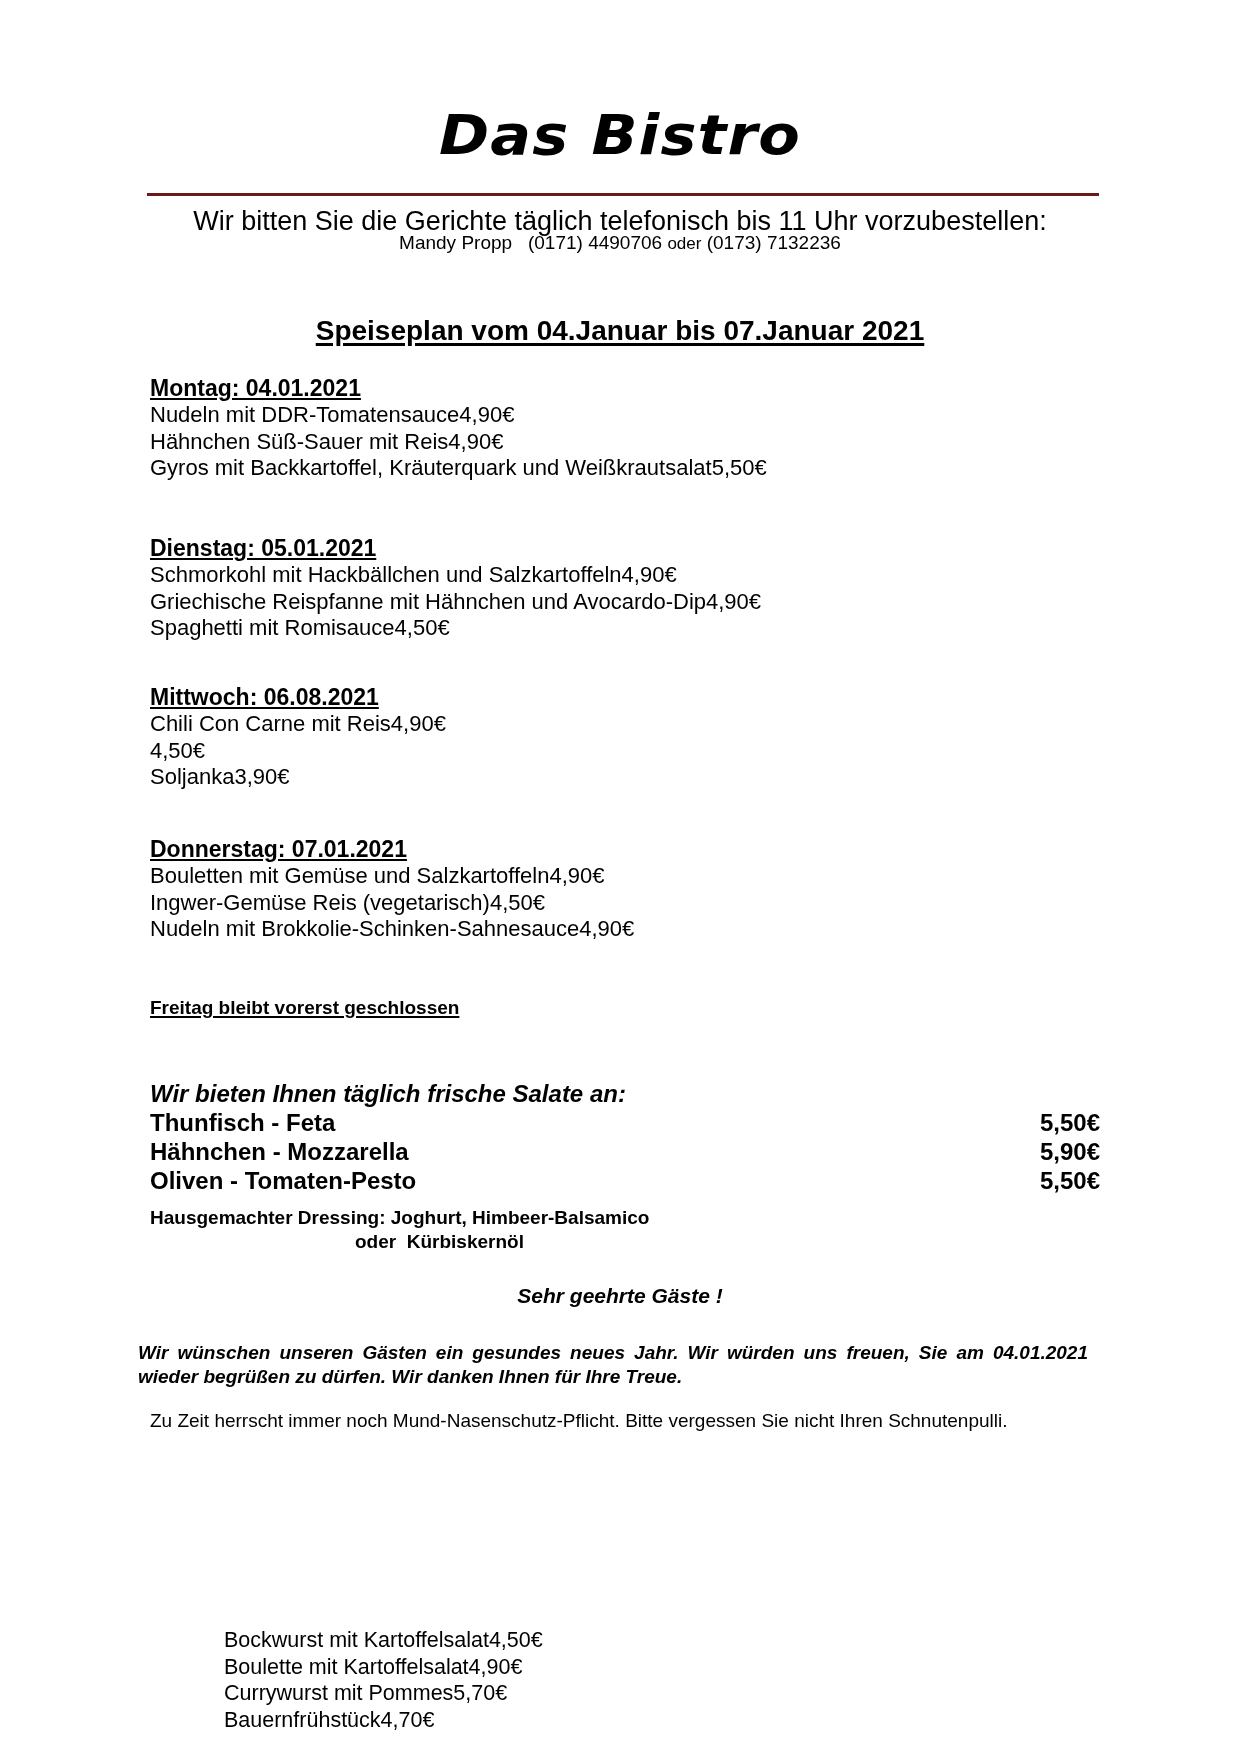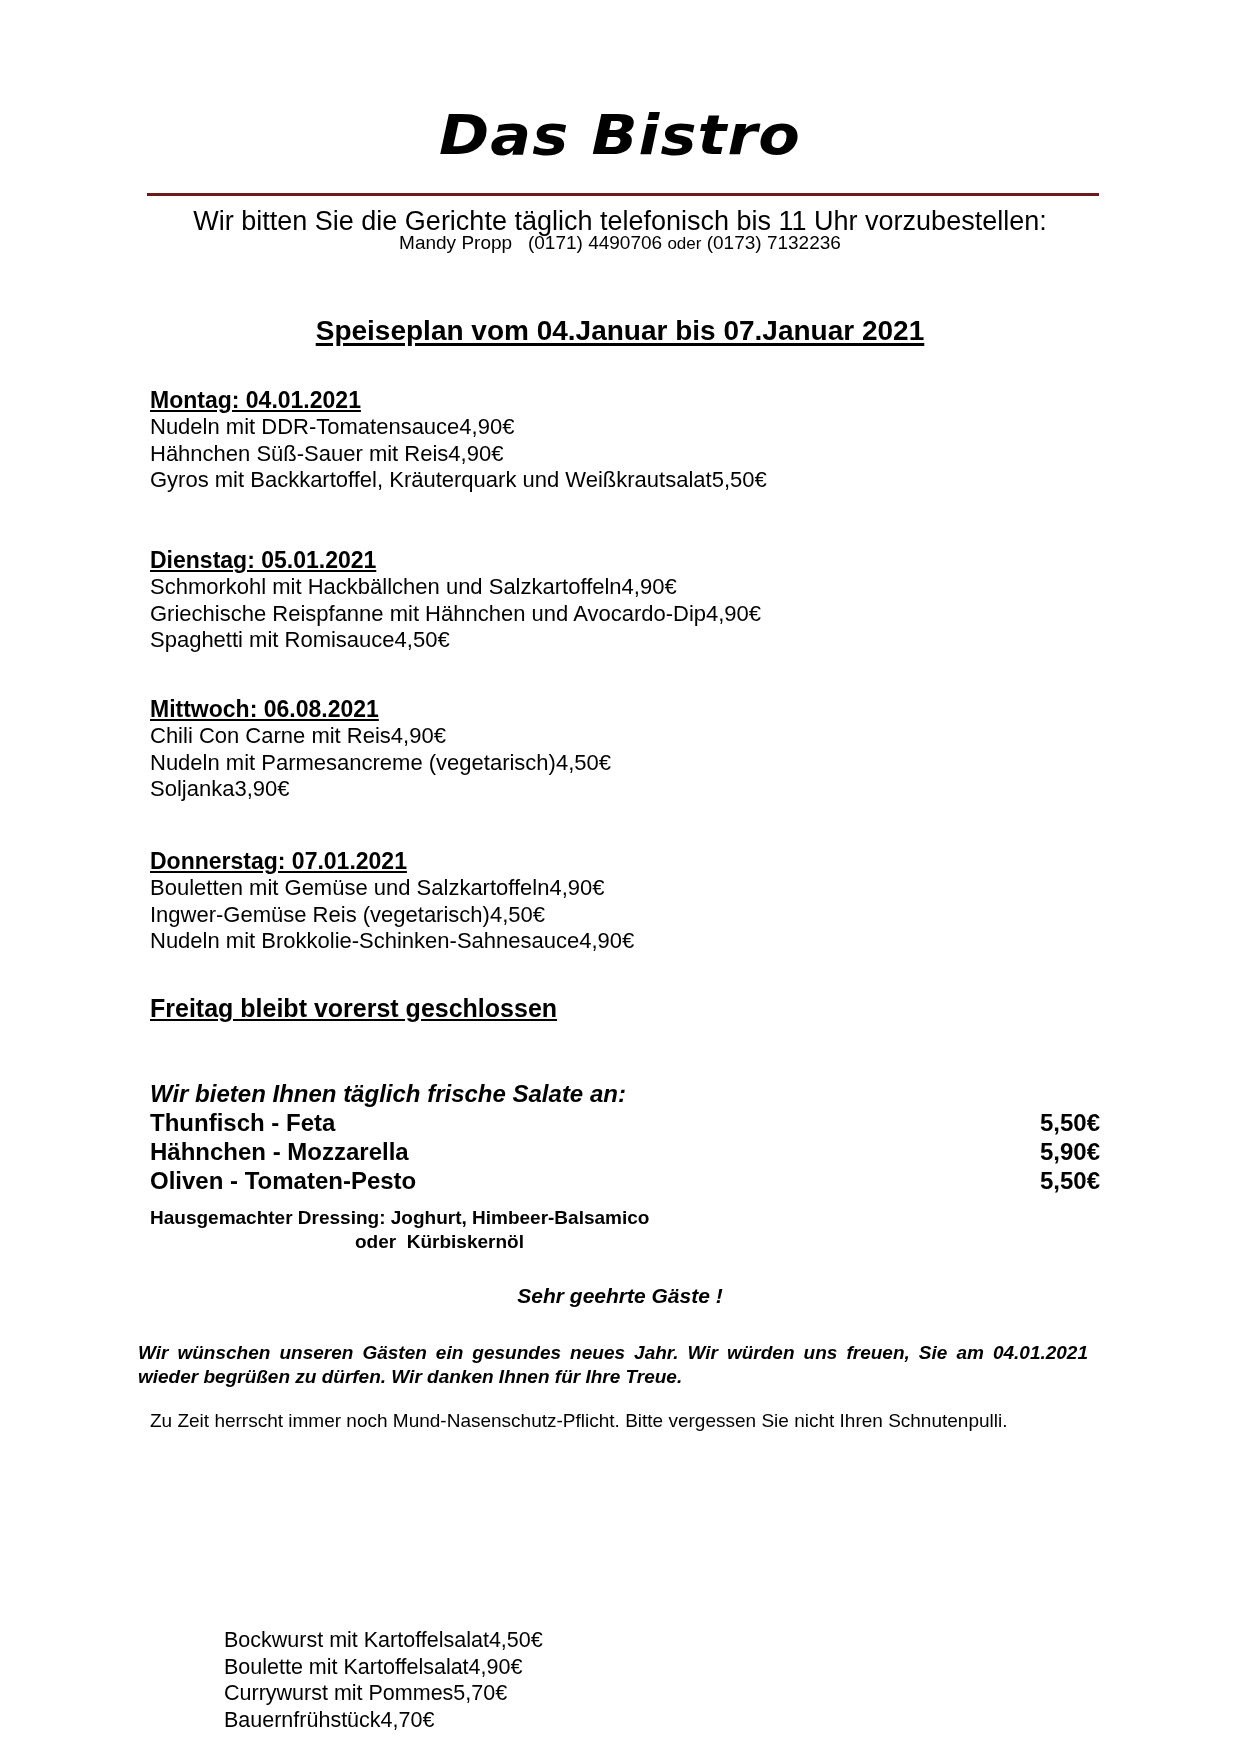--- a/index.html
+++ b/index.html
@@ -52,21 +52,21 @@
       text-align: center;
       font-size: 28px;
       font-weight: bold;
       line-height: 38px;
       text-decoration: underline;
       text-decoration-thickness: 3px;
       text-underline-offset: 3px;
     }
 
     .day {
-      left: 150px; width: 950px; margin-top: 12px;
+      left: 150px; width: 950px;
     }
     .day-heading {
       font-size: 23px;
       font-weight: bold;
       text-decoration: underline;
       text-decoration-thickness: 2px;
       text-underline-offset: 2px;
       line-height: 27px;
       height: 27px;
     }
@@ -74,21 +74,21 @@
       display: flex;
       justify-content: flex-start;
       font-size: 22px;
       line-height: 26.5px;
       height: 26.5px;
     }
     .item-row .price { text-align: right; }
 
     .closed-note {
       left: 150px; top: 994px;
-      font-size: 25px;
+      font-size: 19px;
       font-weight: bold;
       text-decoration: underline;
       text-decoration-thickness: 2px;
       text-underline-offset: 2px;
       line-height: 28px;
     }
 
     .salad {
       left: 150px; width: 950px; top: 1080px;
     }
@@ -195,21 +195,20 @@
   </div>
 </div>
 
 <div class="abs day" style="top:684px;">
   <div class="day-heading">Mittwoch: 06.08.2021</div>
   <div class="item-row">
     <span>Chili Con Carne mit Reis</span>
     <span class="price">4,90€</span>
   </div>
   <div class="item-row">
-    <span>Nudeln mit Parmesancreme (vegetarisch)</span>
     <span class="price">4,50€</span>
   </div>
   <div class="item-row">
     <span>Soljanka</span>
     <span class="price">3,90€</span>
   </div>
 </div>
 
 <div class="abs day" style="top:836px;">
   <div class="day-heading">Donnerstag: 07.01.2021</div>

